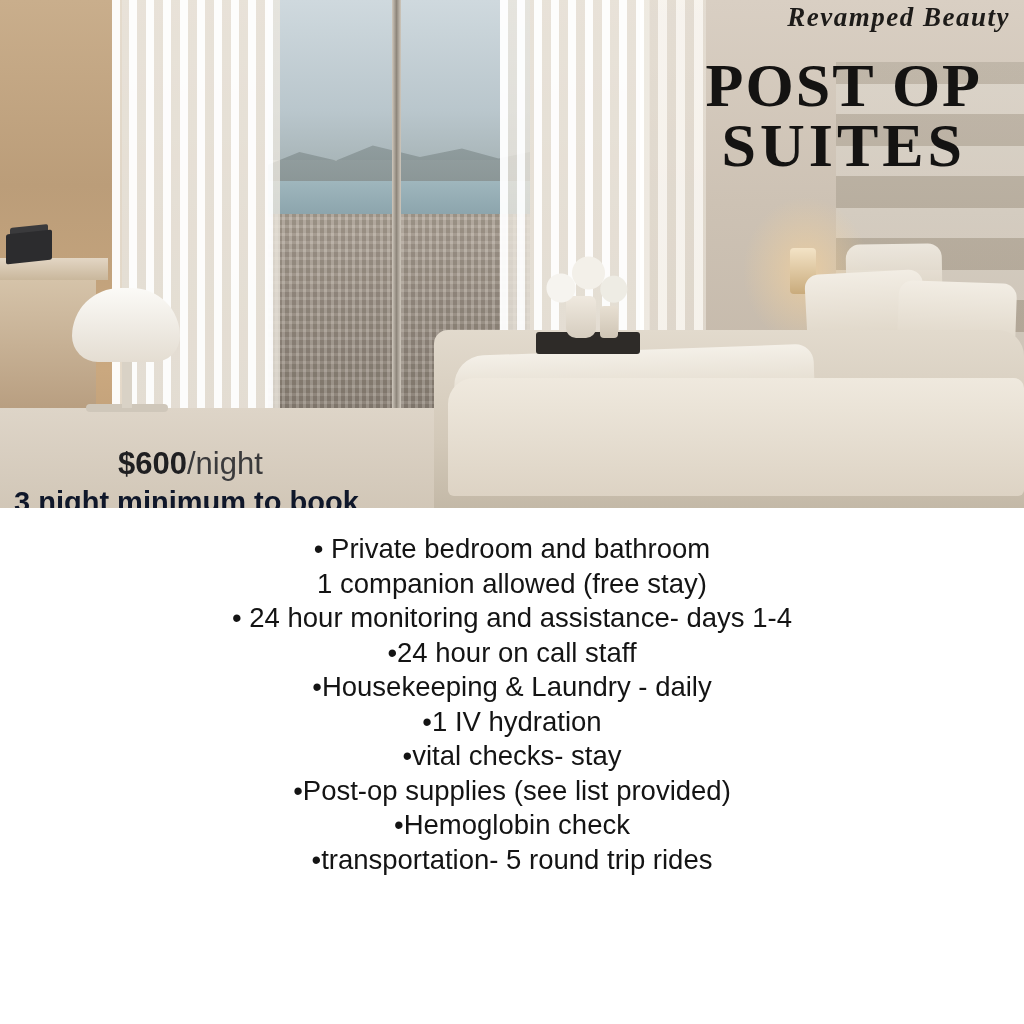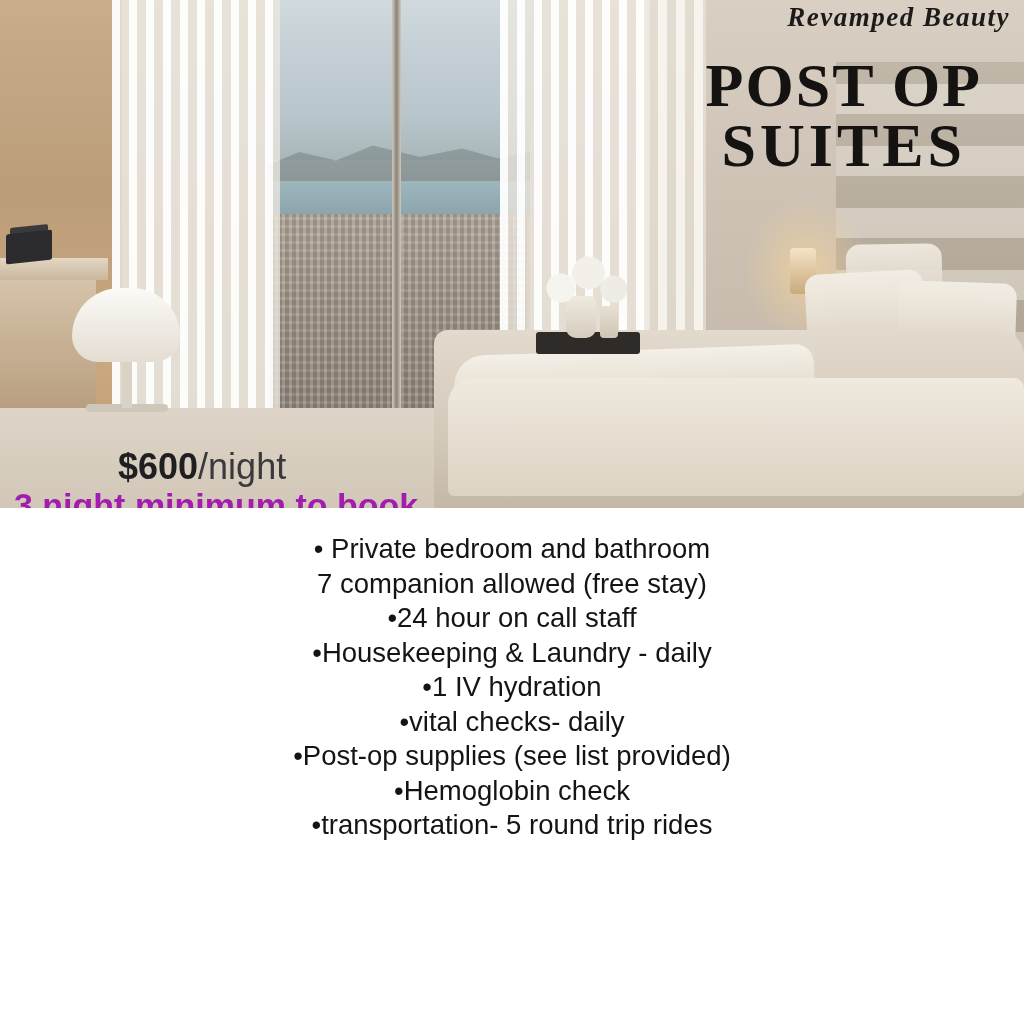--- a/index.html
+++ b/index.html
@@ -174,26 +174,26 @@
   }
   .hero-title {
     position:absolute; right:42px; top:56px;
     font-family:"Liberation Serif", serif;
     font-weight:700; font-size:62px; line-height:.96;
     letter-spacing:2px; color:#141312; text-align:center;padding-left:30px;
   }
   .hero-title .l2 { display:block; letter-spacing:4px; }
   .price {
     position:absolute; left:118px; top:446px;
-    font-size:36px; color:#3a3a3c; font-weight:400;
+    font-size:31px; color:#3a3a3c; font-weight:400;
   }
   .price b { font-weight:700; color:#1f1f21; }
   .minimum {
     position:absolute; left:14px; top:486px;
-    font-size:34px; font-weight:700; color:#a21caf;
+    font-size:29px; font-weight:700; color:#0f172a;
   }
 
   
   .list {
     position:absolute; left:0; top:528px; width:1024px; height:496px;
     padding:4px 18px 0;
     text-align:center;
     background:#fff;
   }
   .list li {
@@ -257,23 +257,24 @@
     </div>
 
     <div class="price">
       <b>$600</b><span>/night</span>
     </div>
     <div class="minimum">3 night minimum to book</div>
   </div>
 
   <ul class="list">
     <li>• Private bedroom and bathroom</li>
-    <li>7 companion allowed (free stay)</li>
+    <li>1 companion allowed (free stay)</li>
+    <li>• 24 hour monitoring and assistance- days 1-4</li>
     <li>•24 hour on call staff</li>
     <li>•Housekeeping &amp; Laundry - daily</li>
     <li>•1 IV hydration</li>
-    <li>•vital checks- daily</li>
+    <li>•vital checks- stay</li>
     <li>•Post-op supplies (see list provided)</li>
     <li>•Hemoglobin check</li>
     <li>•transportation- 5 round trip rides</li>
   </ul>
 
 </div>
 
 </body></html>

